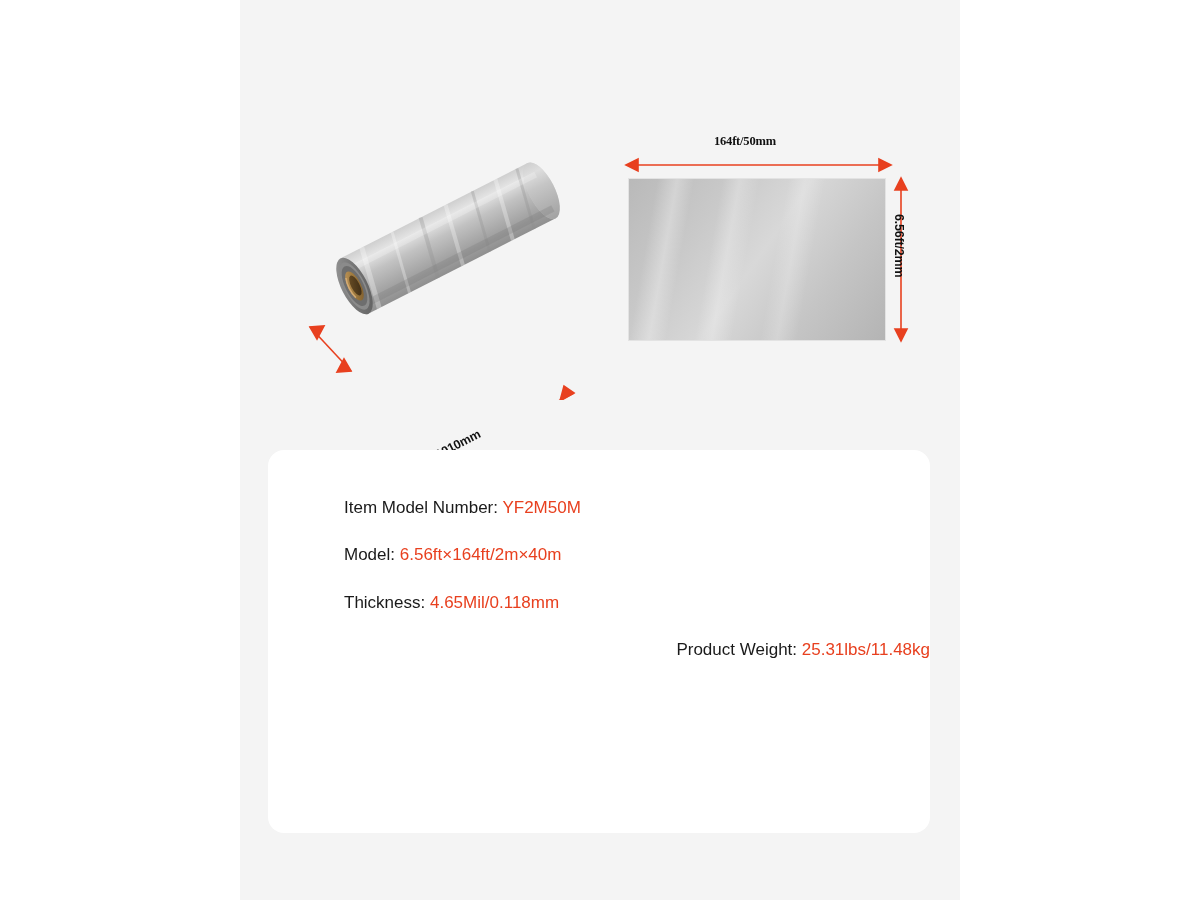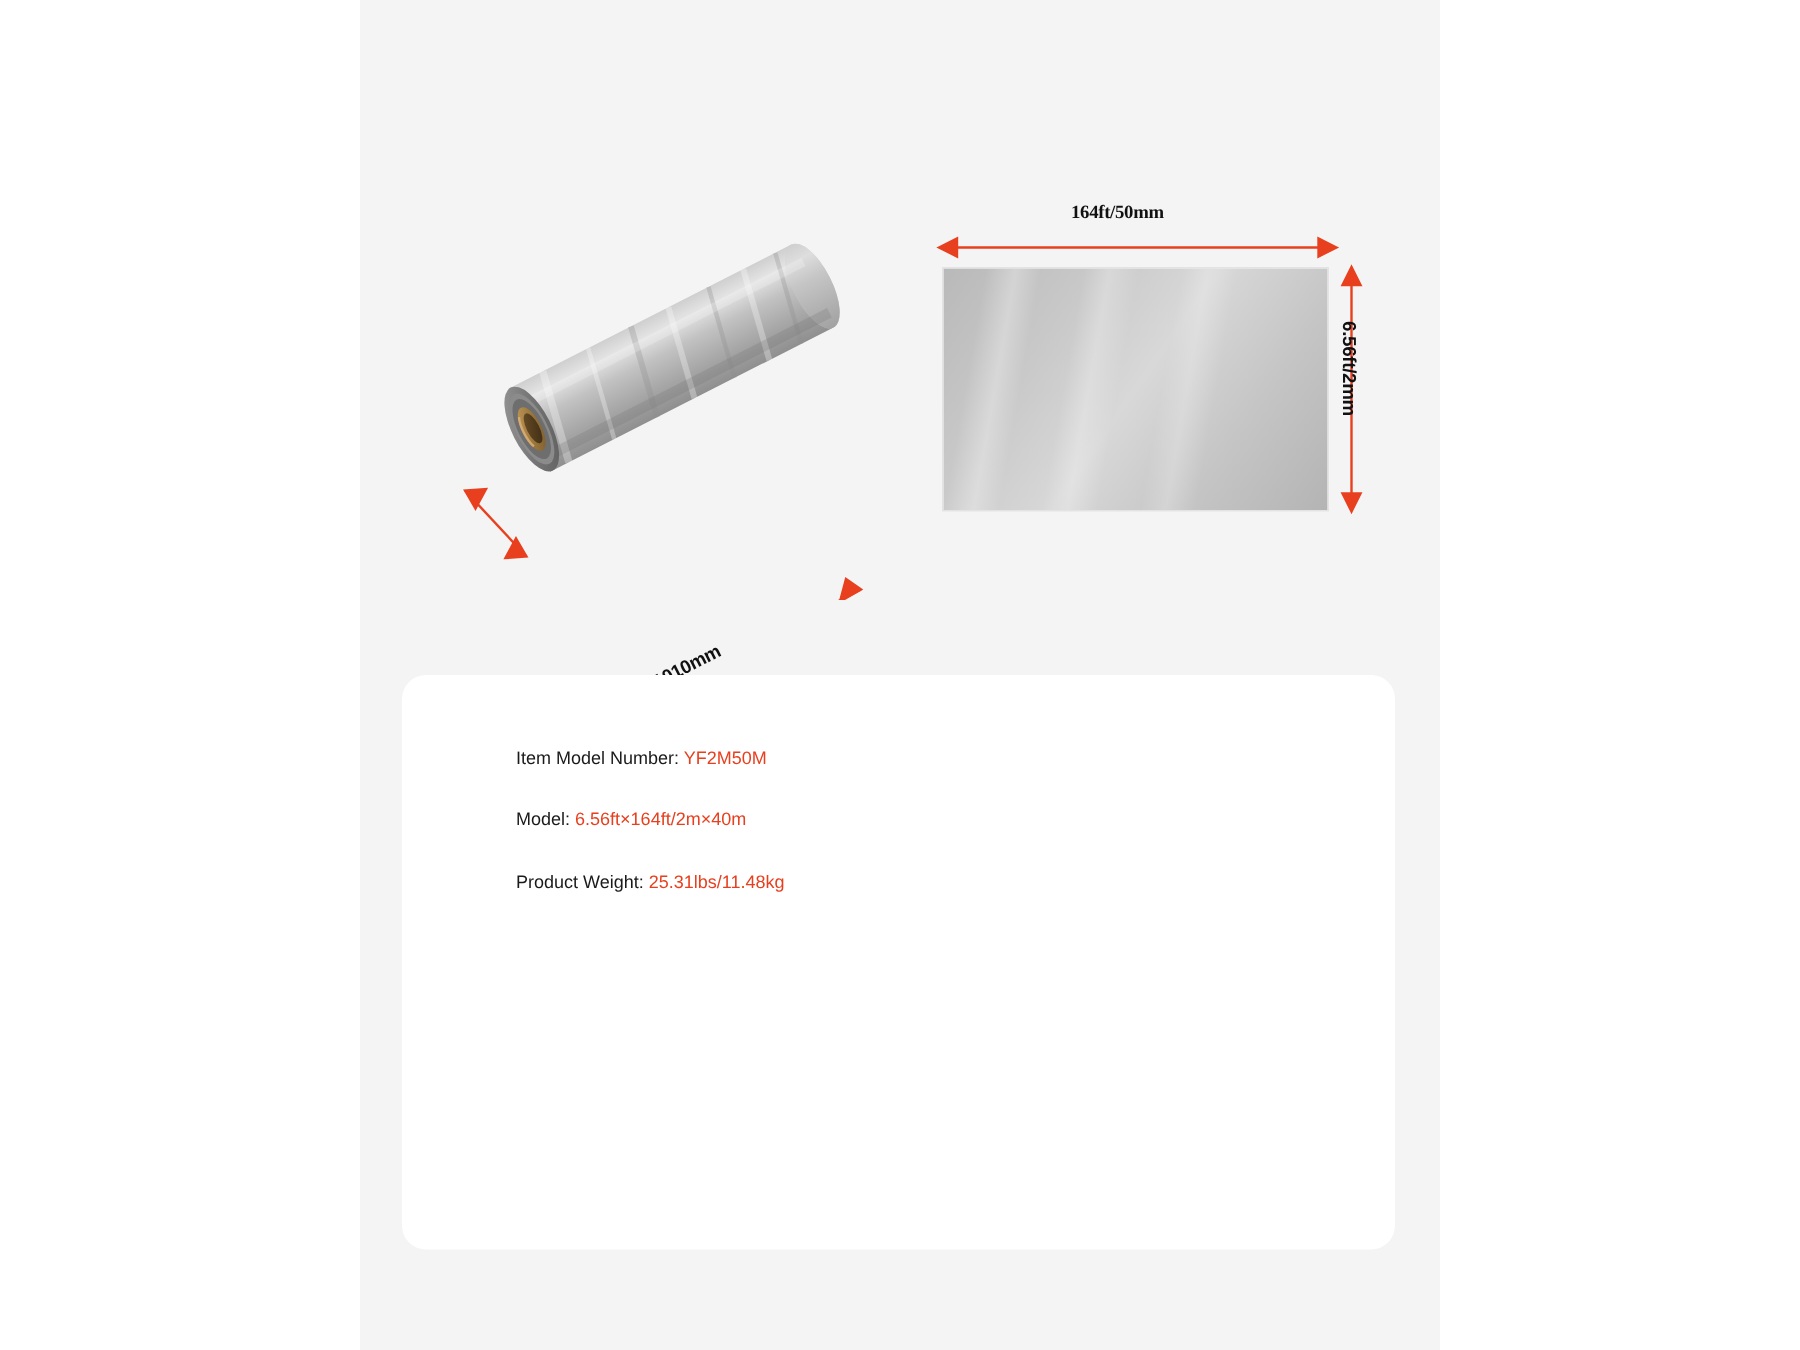--- a/index.html
+++ b/index.html
@@ -115,27 +115,27 @@
     left: 28px;
     top: 450px;
     width: 662px;
     height: 383px;
     background: #ffffff;
     border-radius: 16px;
     box-sizing: border-box;
     padding: 48px 0 0 76px;
   }
   .spec-row {
-    font-size: 12px;
+    font-size: 17px;
     color: #1a1a1a;
     line-height: 1.2;
     margin-bottom: 27px;
     white-space: nowrap;
   }
-  .spec-row:last-child { margin-bottom: 0; }
+  .spec-row:last-child { margin-bottom: 0; text-align: right; }
   .spec-label { color: #1a1a1a; }
   .spec-value { color: #e8401f; }
 </style>
 </head>
 <body>
 
 <div id="page">
   <div class="panel">
 
     <div class="diagram-area">
@@ -250,19 +250,23 @@
     <div class="spec-card">
       <div class="spec-row">
         <span class="spec-label">Item Model Number:</span>
         <span class="spec-value">YF2M50M</span>
       </div>
       <div class="spec-row">
         <span class="spec-label">Model:</span>
         <span class="spec-value">6.56ft×164ft/2m×40m</span>
       </div>
       <div class="spec-row">
+        <span class="spec-label">Thickness:</span>
+        <span class="spec-value">4.65Mil/0.118mm</span>
+      </div>
+      <div class="spec-row">
         <span class="spec-label">Product Weight:</span>
         <span class="spec-value">25.31lbs/11.48kg</span>
       </div>
     </div>
 
   </div>
 </div>
 
 </body></html>

